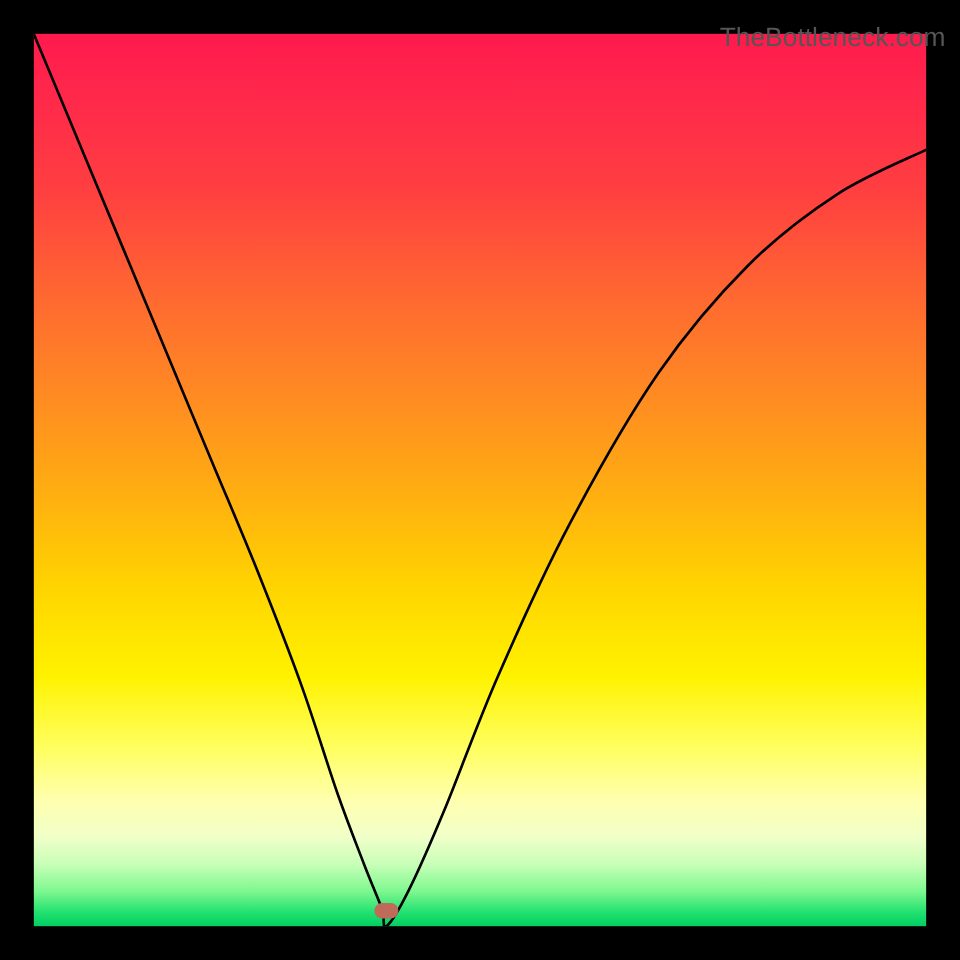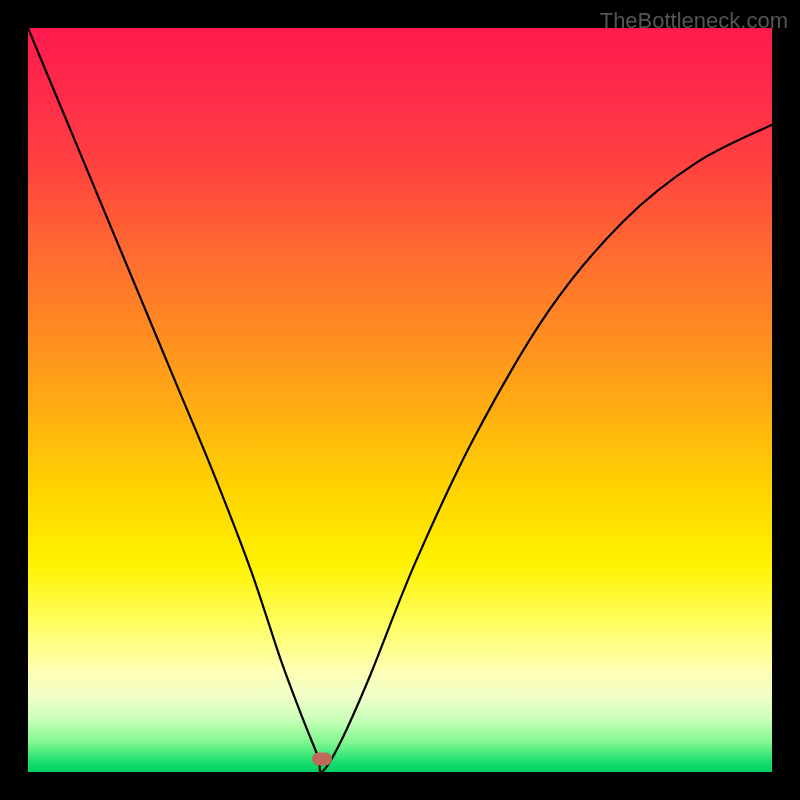--- a/index.html
+++ b/index.html
@@ -6,21 +6,21 @@
     margin: 0;
     padding: 0;
     width: 800px;
     height: 800px;
     background: #000;
     position: relative;
     font-family: Arial, Helvetica, sans-serif;
   }
   .watermark {
     position: absolute;
-    top: 8px;
+    top: 18px;
     right: 12px;
     color: #555;
     font-size: 22px;
     font-weight: 500;
     z-index: 10;
   }
   .plot-area {
     position: absolute;
     left: 28px;
     top: 28px;

